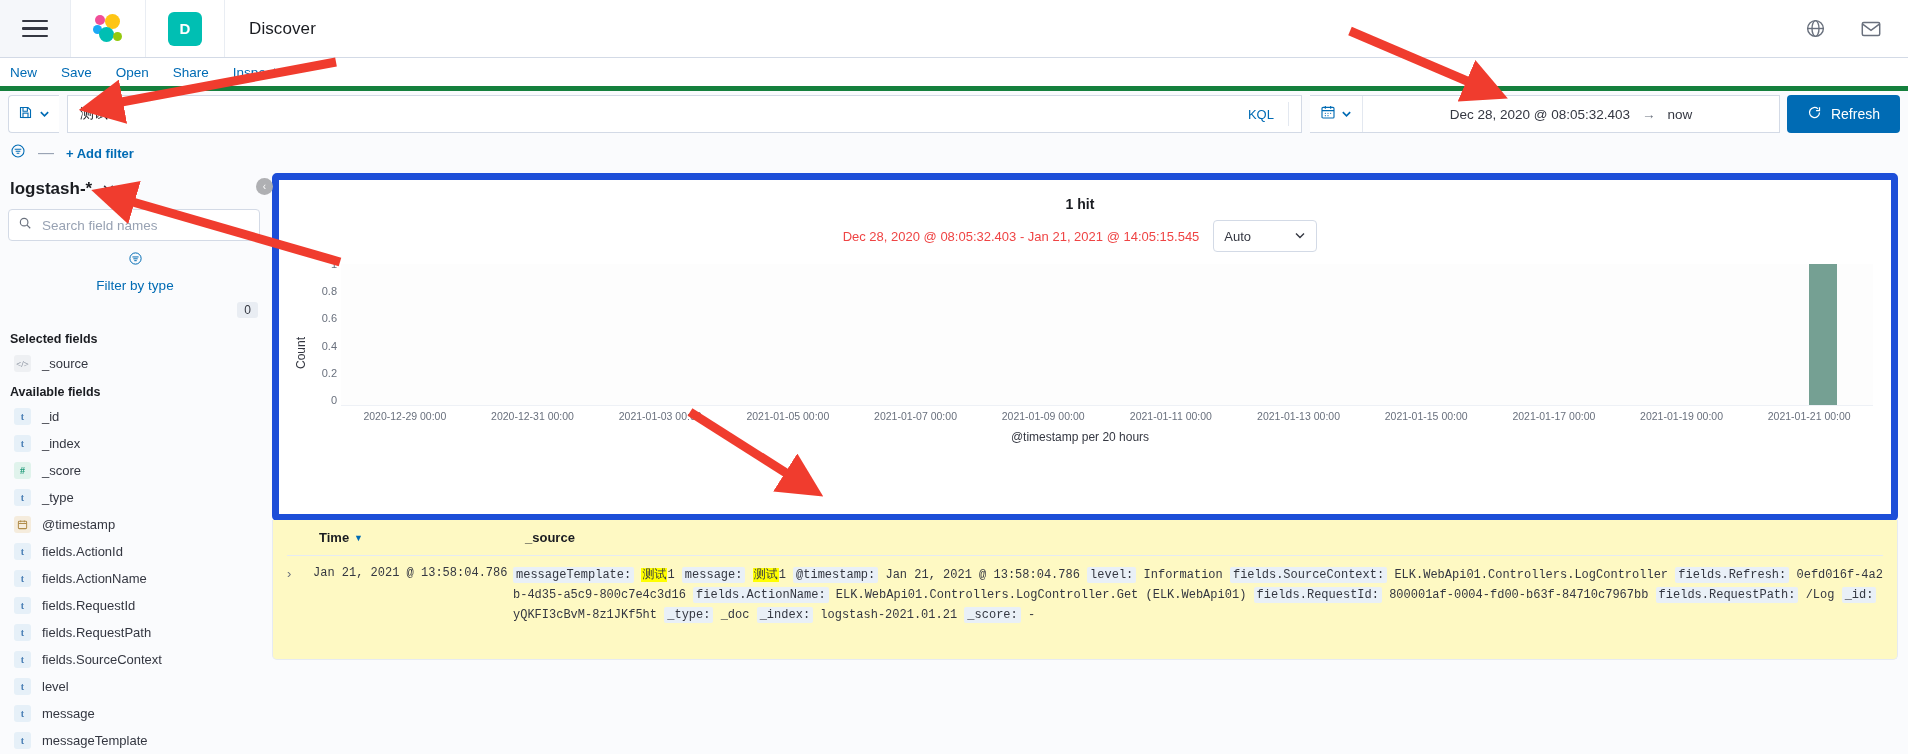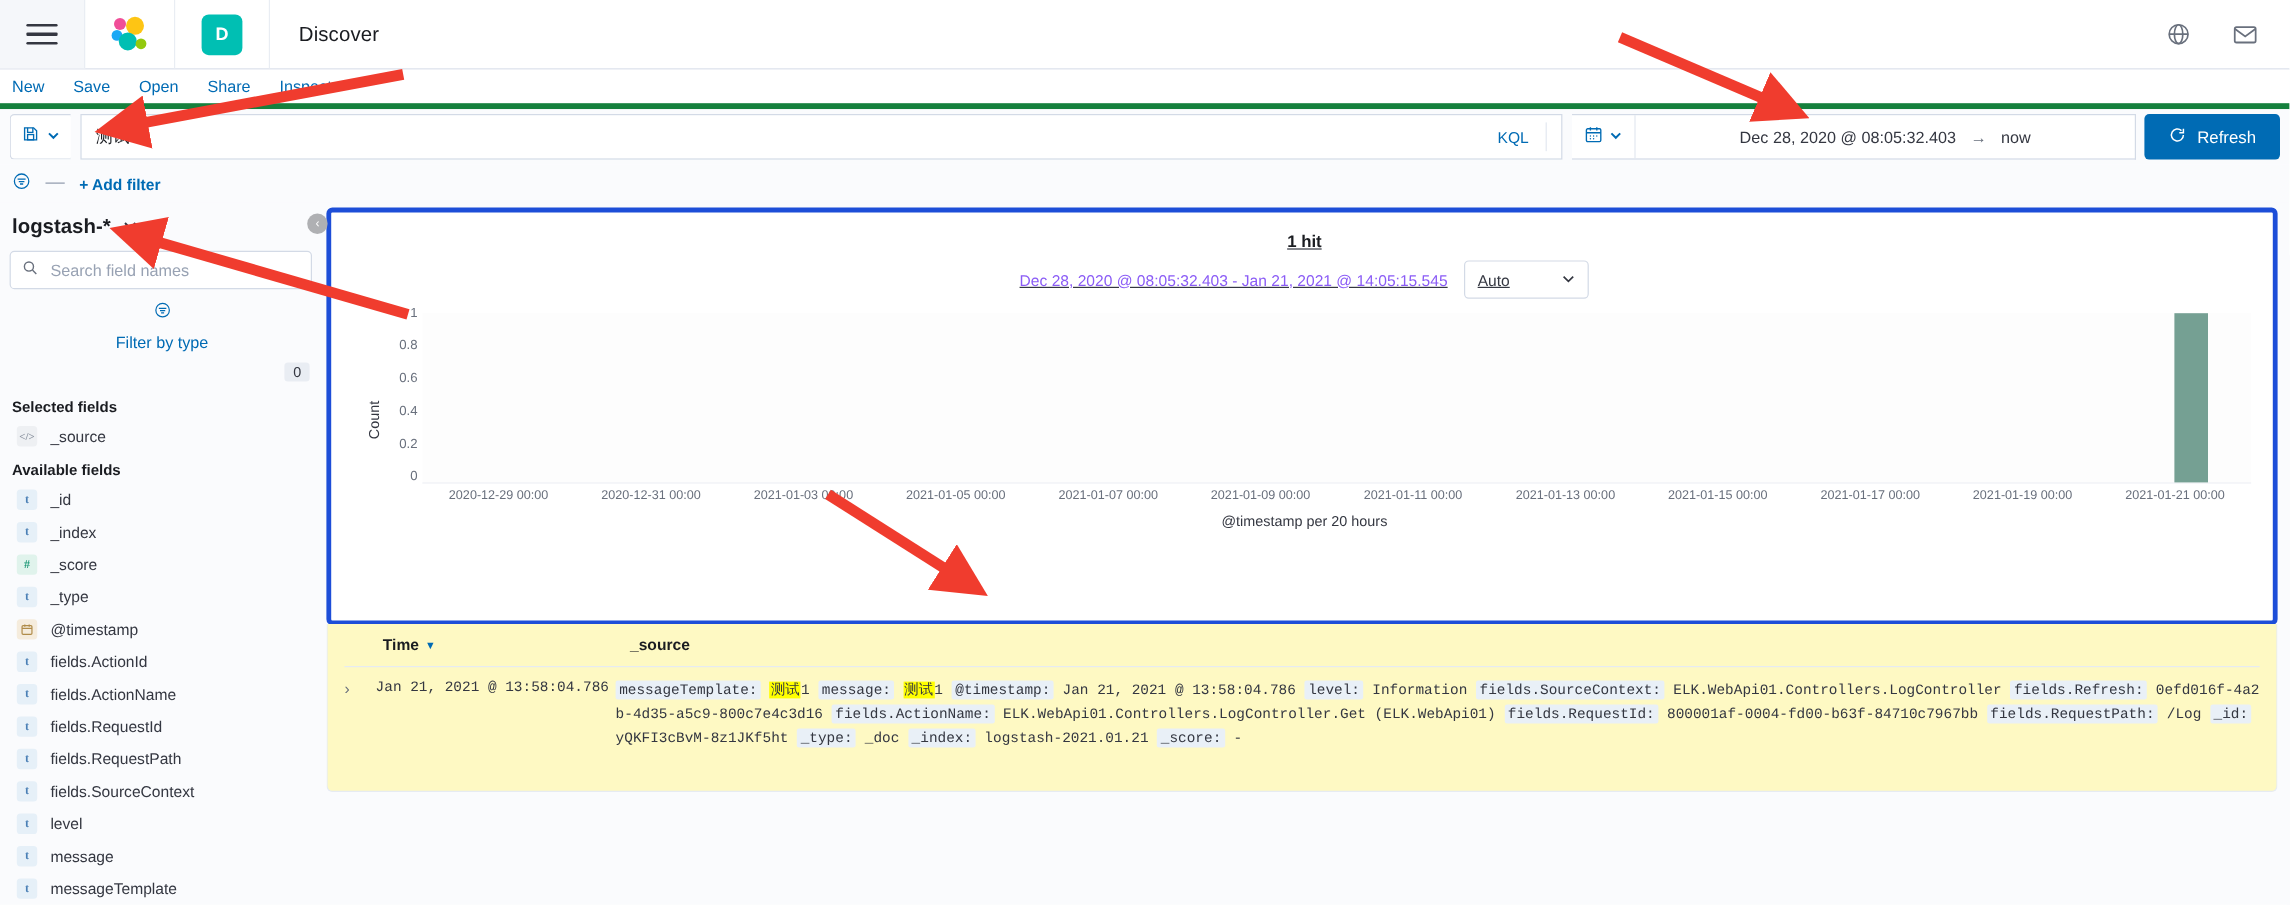--- a/index.html
+++ b/index.html
@@ -166,29 +166,29 @@
   
   .content { flex: 1; padding: 4px 10px 0 0; position: relative; }
   .collapse-btn {
     position: absolute; left: -16px; top: 9px;
     width: 17px; height: 17px; border-radius: 50%;
     background: #afb0b3; color: #fff;
     display: flex; align-items: center; justify-content: center;
     font-size: 10px;
   }
   .panel {
-    background: #fff; border: 4px solid #1d4ed8; border-radius: 5px;
-    height: 348px; padding: 10px 14px 4px 18px; text-decoration: underline;
+    background: #fff; border: 7px solid #1d4ed8; border-radius: 5px;
+    height: 348px; padding: 10px 14px 4px 4px;
   }
   .hits { text-align: center; font-size: 14px; font-weight: 700; color: #1a1c21; padding: 6px 0 2px 0; }
   .chart-head {
     display: flex; align-items: center; justify-content: center;
     gap: 14px; padding: 6px 0 2px 0;
   }
-  .chart-range { font-size: 13px; color: #8b5cf6; }
+  .chart-range { font-size: 13px; color: #ef4444; }
   .interval-select {
     height: 32px; min-width: 104px; border: 1px solid #d3dae6; border-radius: 4px;
     background: #fff; display: flex; align-items: center; justify-content: space-between;
     padding: 0 10px; font-size: 13px; color: #343741;
   }
   .chartwrap { position: relative; height: 190px; margin-top: 4px; }
   .ylabel {
     position: absolute; left: 2px; top: 50%;
     transform: translateY(-50%) rotate(-90deg);
     font-size: 12px; color: #343741;

